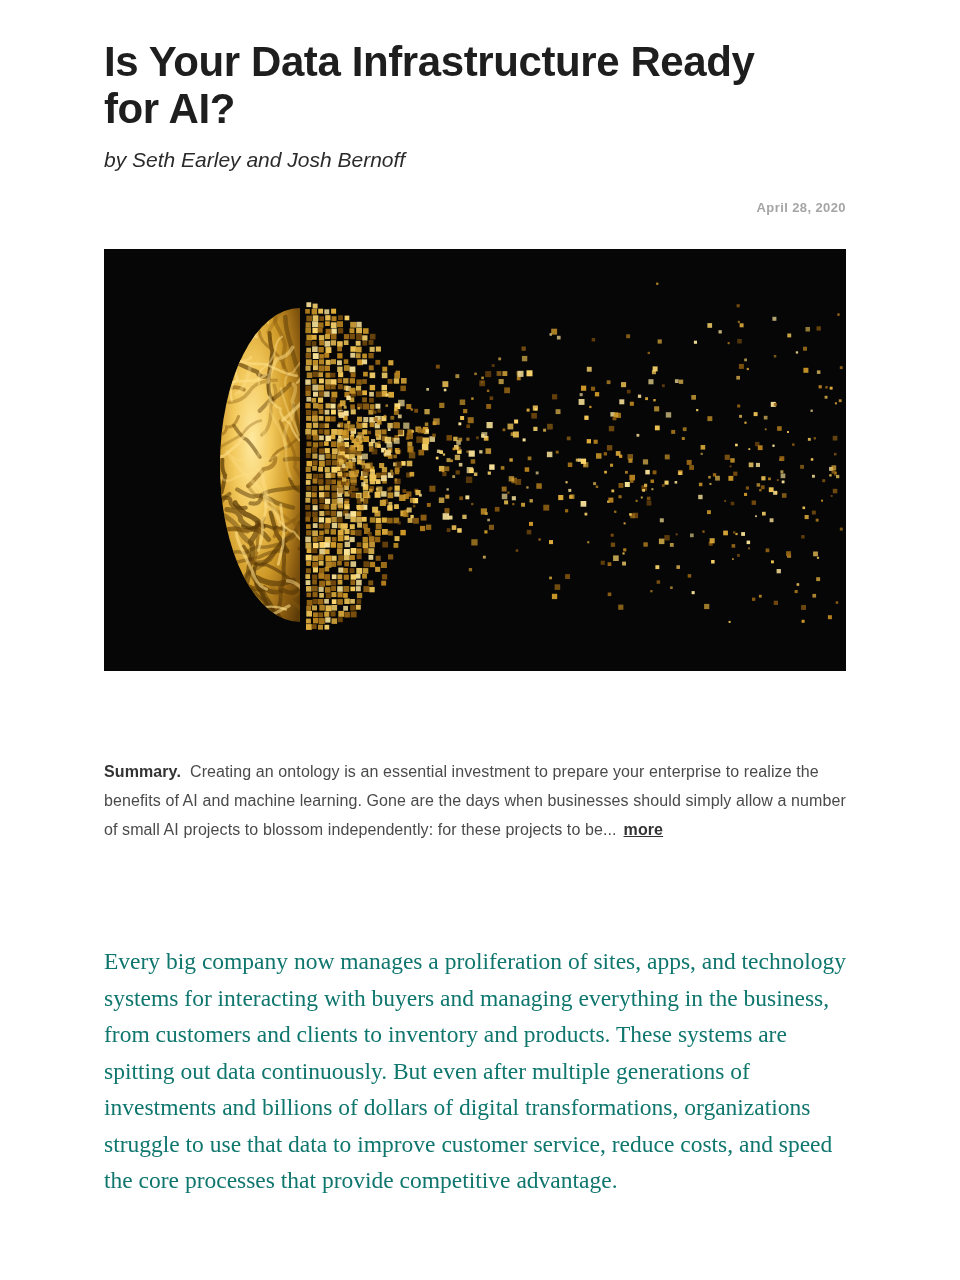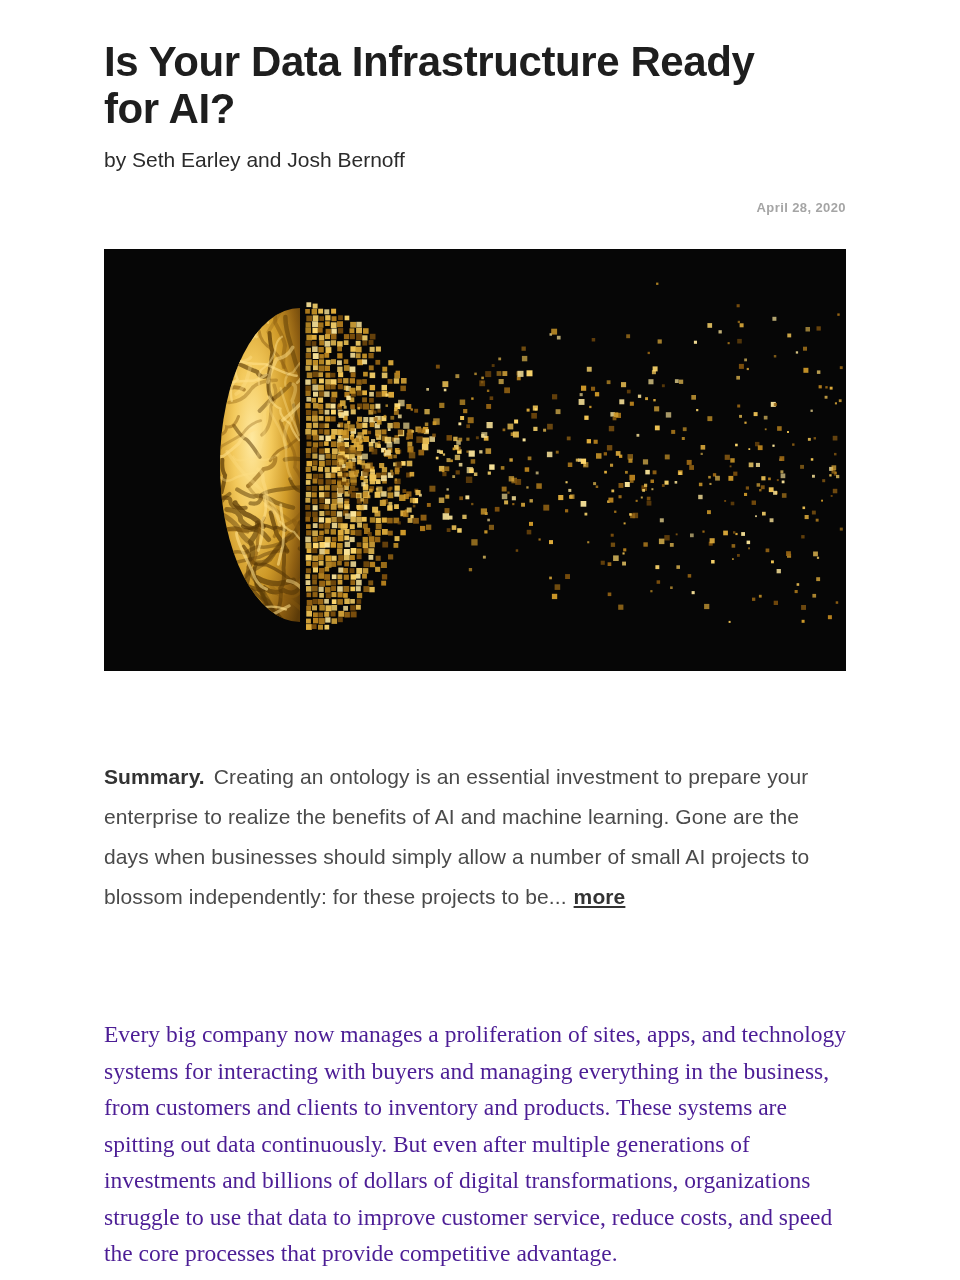--- a/index.html
+++ b/index.html
@@ -3,40 +3,40 @@
 <meta charset="utf-8">
 <style>
   html,body{margin:0;padding:0;background:#ffffff;}
   body{font-family:"Liberation Sans",sans-serif;color:#1c1c1c;width:960px;}
   .page{width:742px;margin:0 0 0 104px;padding-top:38px;padding-bottom:20px;}
 
   .title{
     font-size:42px;line-height:47px;font-weight:700;letter-spacing:-0.4px;
     margin:0;max-width:680px;color:#1e1e1e;
   }
-  .byline{margin-top:16px;font-size:21px;color:#2b2b2b;}
+  .byline{margin-top:16px;font-size:21px;color:#2b2b2b;font-style:italic;}
   .date{margin-top:28px;font-size:13px;font-weight:700;color:#a5a5a5;letter-spacing:0.4px;text-align:right;}
 
   .hero-figure{margin:34px 0 0 0;padding:0;}
   .hero{width:742px;height:422px;background:#060606;}
   .hero svg{display:block;}
   .credit{margin-top:11px;font-size:11.5px;font-weight:700;color:#949494;letter-spacing:0.2px;}
 
   .summary{
-    margin-top:86px;font-size:21px;line-height:40px;color:#4a4a4a;
+    margin-top:86px;font-size:16px;line-height:29px;color:#4a4a4a;
     max-width:745px;letter-spacing:0.1px;
   }
   .summary .summary-label{color:#333333;font-weight:700;margin-right:9px;}
   .more-link{
     color:#333333;font-weight:700;text-decoration:underline;margin-left:7px;cursor:pointer;
   }
 
   .body-text{
     margin:99px 0 0 0;font-family:"Liberation Serif",serif;
-    font-size:23.5px;line-height:36.5px;color:#4c1d95;max-width:742px;
+    font-size:23.5px;line-height:36.5px;color:#0f766e;max-width:742px;
   }
 </style>
 </head>
 <body>
 
 <div class="page">
 
   <h1 class="title">Is Your Data Infrastructure Ready for AI?</h1>
 
   <div class="byline">by Seth Earley and Josh Bernoff</div>

